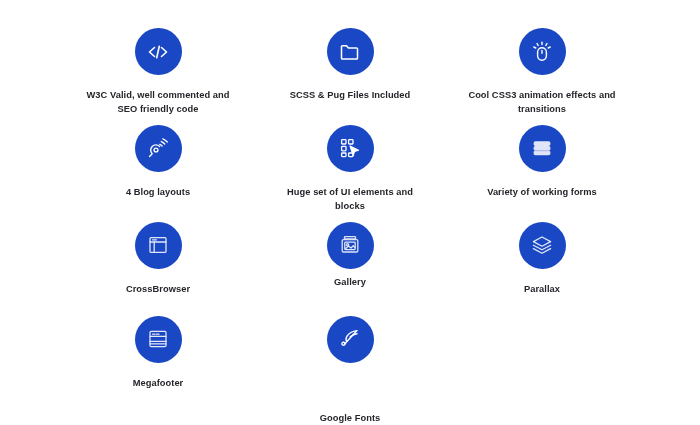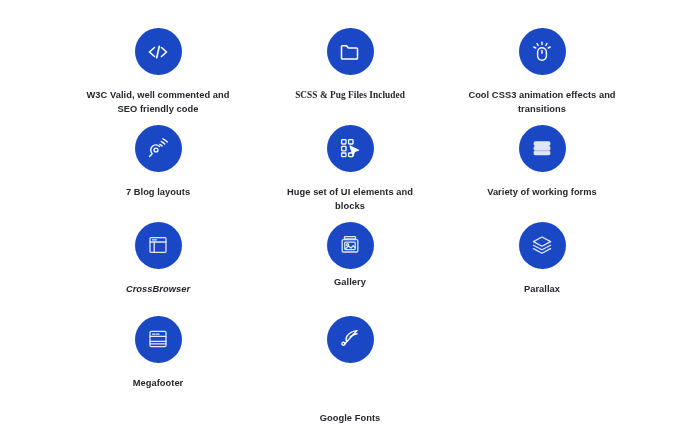--- a/index.html
+++ b/index.html
@@ -73,21 +73,21 @@
     </div>
     <div class="feature-label" style="color: rgb(37, 38, 43);">W3C Valid, well commented and SEO friendly code</div>
   </div>
 
   <div class="feature-card row-1">
     <div class="icon-circle" style="background: rgb(26, 71, 196);">
       <svg width="26" height="26" viewBox="0 0 26 26" fill="none" stroke="#ffffff" stroke-width="1.5" stroke-linecap="round" stroke-linejoin="round">
         <path d="M4.5 19.2 V7.6 a0.9 0.9 0 0 1 0.9-0.9 h4.1 l1.9 2.2 h8.2 a0.9 0.9 0 0 1 0.9 0.9 v9.4 a0.9 0.9 0 0 1 -0.9 0.9 h-14.2 a0.9 0.9 0 0 1 -0.9 -0.9 z"></path>
       </svg>
     </div>
-    <div class="feature-label" style="color: rgb(37, 38, 43); font-family: Liberation Serif, serif;">SCSS &amp; Pug Files Included</div>
+    <div class="feature-label" style="color: rgb(37, 38, 43);">SCSS &amp; Pug Files Included</div>
   </div>
 
   <div class="feature-card row-1">
     <div class="icon-circle" style="background: rgb(26, 71, 196);">
       <svg width="26" height="26" viewBox="0 0 26 26" fill="none" stroke="#ffffff" stroke-width="1.4" stroke-linecap="round" stroke-linejoin="round">
         <rect x="8.6" y="8.8" width="8.8" height="12.4" rx="4.4"></rect>
         <line x1="13" y1="11.4" x2="13" y2="14.2"></line>
         <line x1="13" y1="3.3" x2="13" y2="5.6"></line>
         <line x1="8.0" y1="4.5" x2="9.1" y2="6.4"></line>
         <line x1="18.0" y1="4.5" x2="16.9" y2="6.4"></line>
@@ -101,21 +101,21 @@
   <div class="feature-card row-2">
     <div class="icon-circle" style="background: rgb(26, 71, 196);">
       <svg width="26" height="26" viewBox="0 0 26 26" fill="none" stroke="#ffffff" stroke-width="1.4" stroke-linecap="round" stroke-linejoin="round">
         <path d="M14.6 11.4 a5.2 5.2 0 1 0 -7.4 7.4 l-2.6 2.6"></path>
         <circle cx="11.0" cy="15.0" r="1.9"></circle>
         <path d="M14.8 9.4 a7.0 7.0 0 0 1 2.3 1.6"></path>
         <path d="M16.3 6.6 a10.0 10.0 0 0 1 3.4 2.4"></path>
         <path d="M17.9 3.9 a13.2 13.2 0 0 1 4.4 3.1"></path>
       </svg>
     </div>
-    <div class="feature-label" style="color: rgb(37, 38, 43);">7 Blog layouts</div>
+    <div class="feature-label" style="color: rgb(37, 38, 43);">4 Blog layouts</div>
   </div>
 
   <div class="feature-card row-2">
     <div class="icon-circle" style="background: rgb(26, 71, 196);">
       <svg width="26" height="26" viewBox="0 0 26 26" fill="none" stroke="#ffffff" stroke-width="1.3" stroke-linecap="round" stroke-linejoin="round">
         <rect x="4.6" y="4.6" width="4.4" height="4.4" rx="0.8"></rect>
         <rect x="11.6" y="4.6" width="4.4" height="4.4" rx="0.8"></rect>
         <rect x="4.6" y="11.4" width="4.4" height="4.4" rx="0.8"></rect>
         <rect x="4.6" y="18.0" width="4.4" height="3.6" rx="0.8"></rect>
         <rect x="11.6" y="18.0" width="4.4" height="3.6" rx="0.8"></rect>
@@ -139,21 +139,21 @@
 
   <div class="feature-card row-3">
     <div class="icon-circle" style="background: rgb(26, 71, 196);">
       <svg width="26" height="26" viewBox="0 0 26 26" fill="none" stroke="#e2e8f8" stroke-width="1.3" stroke-linecap="round" stroke-linejoin="round">
         <rect x="5.0" y="5.6" width="16.0" height="14.8" rx="1.2"></rect>
         <line x1="5.0" y1="10.0" x2="21.0" y2="10.0"></line>
         <line x1="7.6" y1="7.8" x2="11.4" y2="7.8"></line>
         <line x1="9.2" y1="10.0" x2="9.2" y2="20.4"></line>
       </svg>
     </div>
-    <div class="feature-label" style="color: rgb(37, 38, 43); font-style: italic;">CrossBrowser</div>
+    <div class="feature-label" style="color: rgb(37, 38, 43);">CrossBrowser</div>
   </div>
 
   <div class="feature-card row-3">
     <div class="icon-circle" style="background: rgb(26, 71, 196);">
       <svg width="26" height="26" viewBox="0 0 26 26" fill="none" stroke="#dde4f7" stroke-width="1.3" stroke-linecap="round" stroke-linejoin="round">
         <rect x="7.4" y="4.6" width="11.2" height="2.4" rx="0.8"></rect>
         <rect x="5.2" y="7.6" width="15.6" height="12.4" rx="1.2"></rect>
         <rect x="7.8" y="10.2" width="10.4" height="7.4" rx="0.8"></rect>
         <circle cx="10.6" cy="12.8" r="1.1"></circle>
         <polyline points="8.2,17.0 11.6,14.0 14.0,16.0 16.2,13.8 17.9,15.6"></polyline>

